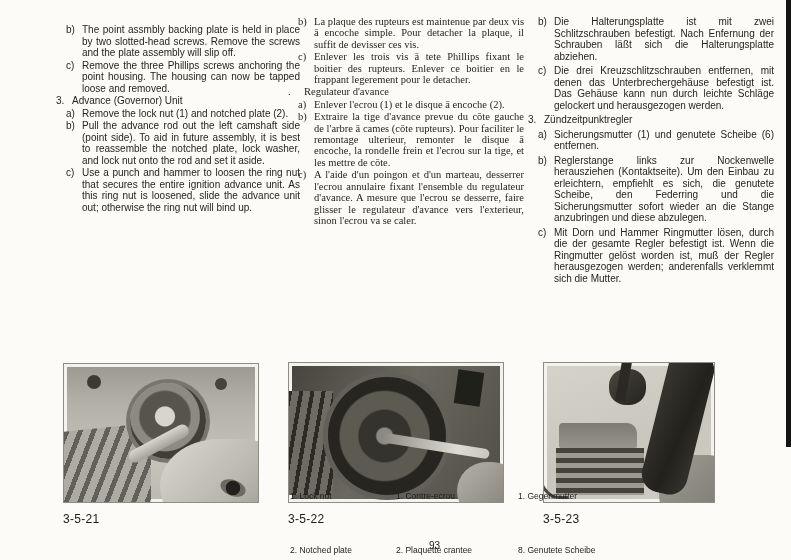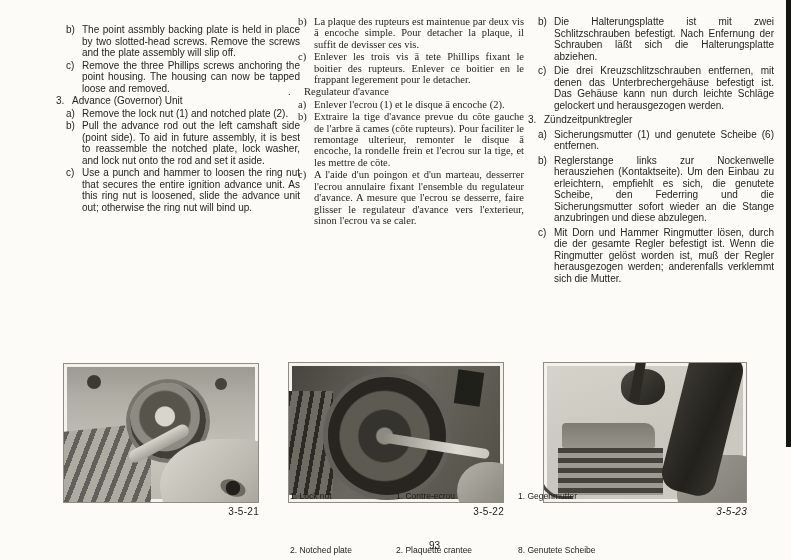--- a/index.html
+++ b/index.html
@@ -16,26 +16,26 @@
   .col-de{left:528px;top:16px;width:246px;}
   .item{display:flex;margin-bottom:1px;}
   .col-de .item{margin-bottom:3px;}
   .item.sub{margin-left:10px;}
   .marker{flex:none;width:16px;}
   .body{flex:1;text-align:justify;}
   .item.heading .body{text-align:left;white-space:nowrap;}
   
   figure{margin:0;position:absolute;}
   .photo{position:relative;overflow:hidden;border:1px solid #8e8c84;box-shadow:0 0 0 3px #f3f2ec inset;}
-  figcaption{text-align:right;font-size:10px;color:#1d1c18;margin-top:3px;letter-spacing:.3px;}
+  figcaption{font-size:12px;color:#1d1c18;margin-top:9px;letter-spacing:.3px;}
   .fig1{left:63px;top:363px;width:196px;}
   .fig1 .photo{height:138px;background:linear-gradient(180deg,#9b998f 0%,#b3b0a7 28%,#c6c3ba 70%,#bcb9b0 100%);}
   .fig2{left:288px;top:362px;width:216px;}
   .fig2 .photo{height:139px;background:linear-gradient(120deg,#45433c 0%,#6b685f 45%,#504d45 100%);}
-  .fig3{left:543px;top:362px;width:204px;font-style:italic;}
+  .fig3{left:543px;top:362px;width:172px;}
   .fig3 .photo{height:139px;background:linear-gradient(160deg,#d6d3ca 0%,#c9c6bd 55%,#cfccc3 100%);}
   .abs{position:absolute;}
   
   .p1-fins{left:-14px;bottom:-12px;width:52%;height:62%;
     background:repeating-linear-gradient(112deg,#62605a 0 5px,#aeaba2 5px 13px);
     transform:skewY(-6deg);}
   .p1-unit{left:34%;top:14%;width:76px;height:76px;border-radius:50%;
     background:radial-gradient(circle at 46% 44%,#d8d5cc 0 16%,#57544c 18% 42%,#8d8b81 45% 58%,#403e37 60% 100%);
     box-shadow:0 0 0 4px #77756c;}
   .p1-bolt1{left:12%;top:8%;width:14px;height:14px;border-radius:50%;background:#3c3a34;}

